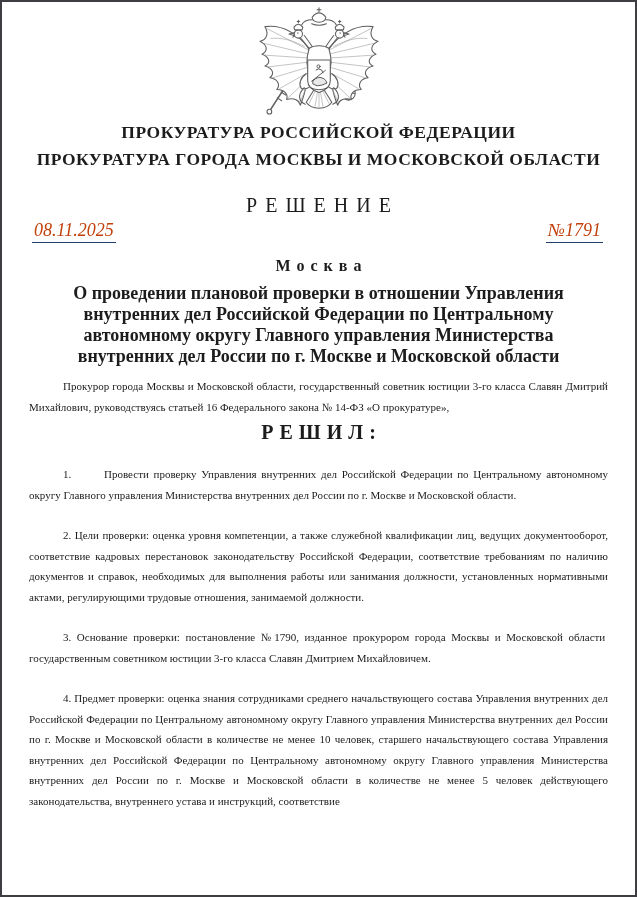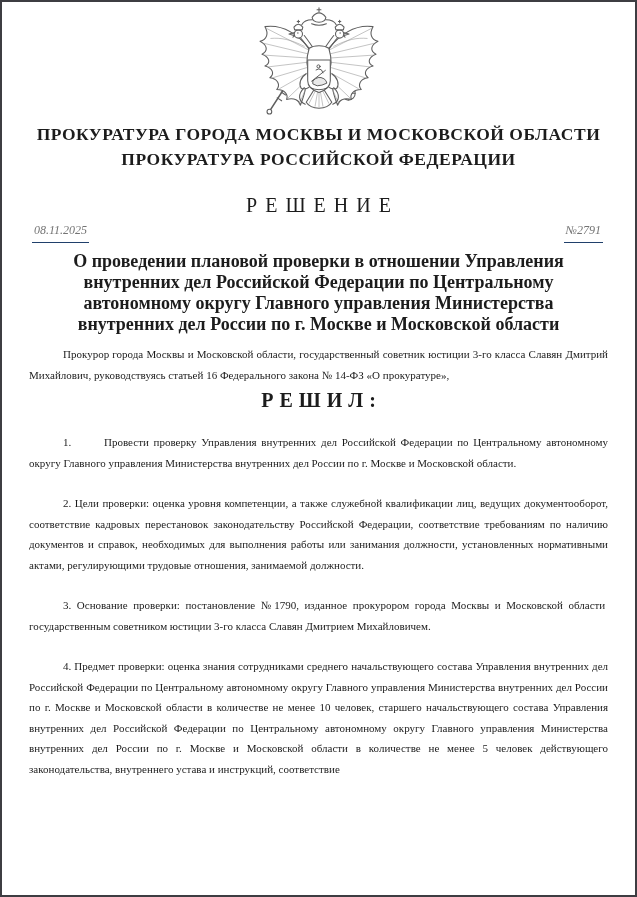--- a/index.html
+++ b/index.html
@@ -22,22 +22,22 @@
   .org1 { margin-top:2px; }
   .org2 { margin-top:4px; }
   .doctype {
     text-align:center; font-weight:normal;
     font-size:20px; line-height:24px; letter-spacing:8px; text-indent:8px;
     margin-top:22px;
   }
   .meta-row {
     display:flex; justify-content:space-between;
     padding:0 32px 0 30px; margin-top:2px;
-    font-size:12px; line-height:22px; font-style:italic;
-    color:#737373;
+    font-size:18px; line-height:22px; font-style:italic;
+    color:#c2410c;
   }
   .meta-row .uline { border-bottom:1.6px solid #20406b; padding:0 2px 1px 2px; }
   .city {
     text-align:center; font-weight:bold;
     font-size:16px; line-height:18px; letter-spacing:6px; text-indent:6px;
     margin-top:14px;
   }
   .title {
     margin:8px 36px 0; text-align:center; font-weight:bold;
     font-size:18px; line-height:21px;
@@ -109,30 +109,31 @@
           <circle cx="64.5" cy="60.5" r="1.6"></circle>
           <path d="M62 64 q3 -2 5.5 0 l1.5 3"></path>
           <path d="M57.5 75.5 L71.5 64.5"></path>
           <path d="M59 75 q5 -5.5 11 -2 q2.5 1.5 3 4.5 l-5 2 q-5 2 -9 -1 z" fill="#e9e9e9"></path>
           <path d="M57 82.5 q8 3.5 16 0"></path>
         </g>
       </g>
     </svg>
   </div>
 
+  <div class="org org1">ПРОКУРАТУРА РОССИЙСКОЙ ФЕДЕРАЦИИ</div>
   <div class="org org2">ПРОКУРАТУРА ГОРОДА МОСКВЫ И МОСКОВСКОЙ ОБЛАСТИ</div>
-  <div class="org org1">ПРОКУРАТУРА РОССИЙСКОЙ ФЕДЕРАЦИИ</div>
 
   <div class="doctype">РЕШЕНИЕ</div>
 
   <div class="meta-row">
     <span class="uline">08.11.2025</span>
-    <span class="uline">№2791</span>
+    <span class="uline">№1791</span>
   </div>
 
+  <div class="city">Москва</div>
 
   <div class="title">О проведении плановой проверки в отношении Управления внутренних дел Российской Федерации по Центральному автономному округу Главного управления Министерства внутренних дел России по г. Москве и Московской области</div>
 
   <p class="body-para intro">Прокурор города Москвы и Московской области, государственный советник юстиции 3-го класса Славян Дмитрий Михайлович, руководствуясь статьей 16 Федерального закона № 14-ФЗ «О прокуратуре»,</p>
 
   <div class="reshil">РЕШИЛ:</div>
 
   <p class="body-para">1.&nbsp;&nbsp;&nbsp;&nbsp;&nbsp;&nbsp; Провести проверку Управления внутренних дел Российской Федерации по Центральному автономному округу Главного управления Министерства внутренних дел России по г. Москве и Московской области.</p>
   <p class="body-para">2. Цели проверки: оценка уровня компетенции, а также служебной квалификации лиц, ведущих документооборот, соответствие кадровых перестановок законодательству Российской Федерации, соответствие требованиям по наличию документов и справок, необходимых для выполнения работы или занимания должности, установленных нормативными актами, регулирующими трудовые отношения, занимаемой должности.</p>
   <p class="body-para">3. Основание проверки: постановление №1790, изданное прокурором города Москвы и Московской области&nbsp; государственным советником юстиции 3-го класса Славян Дмитрием Михайловичем.</p>

